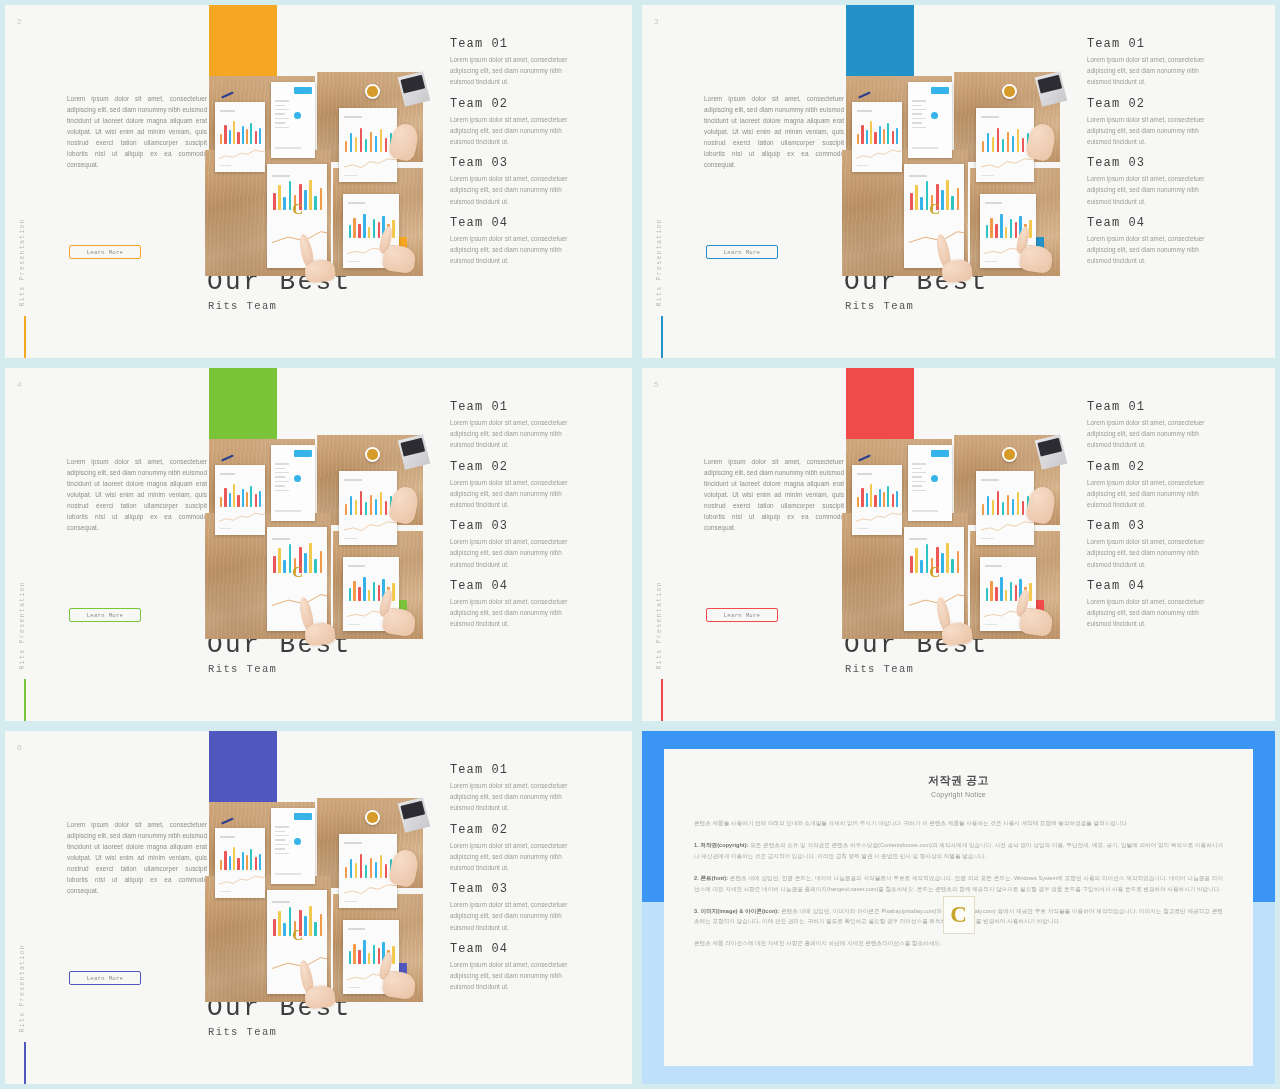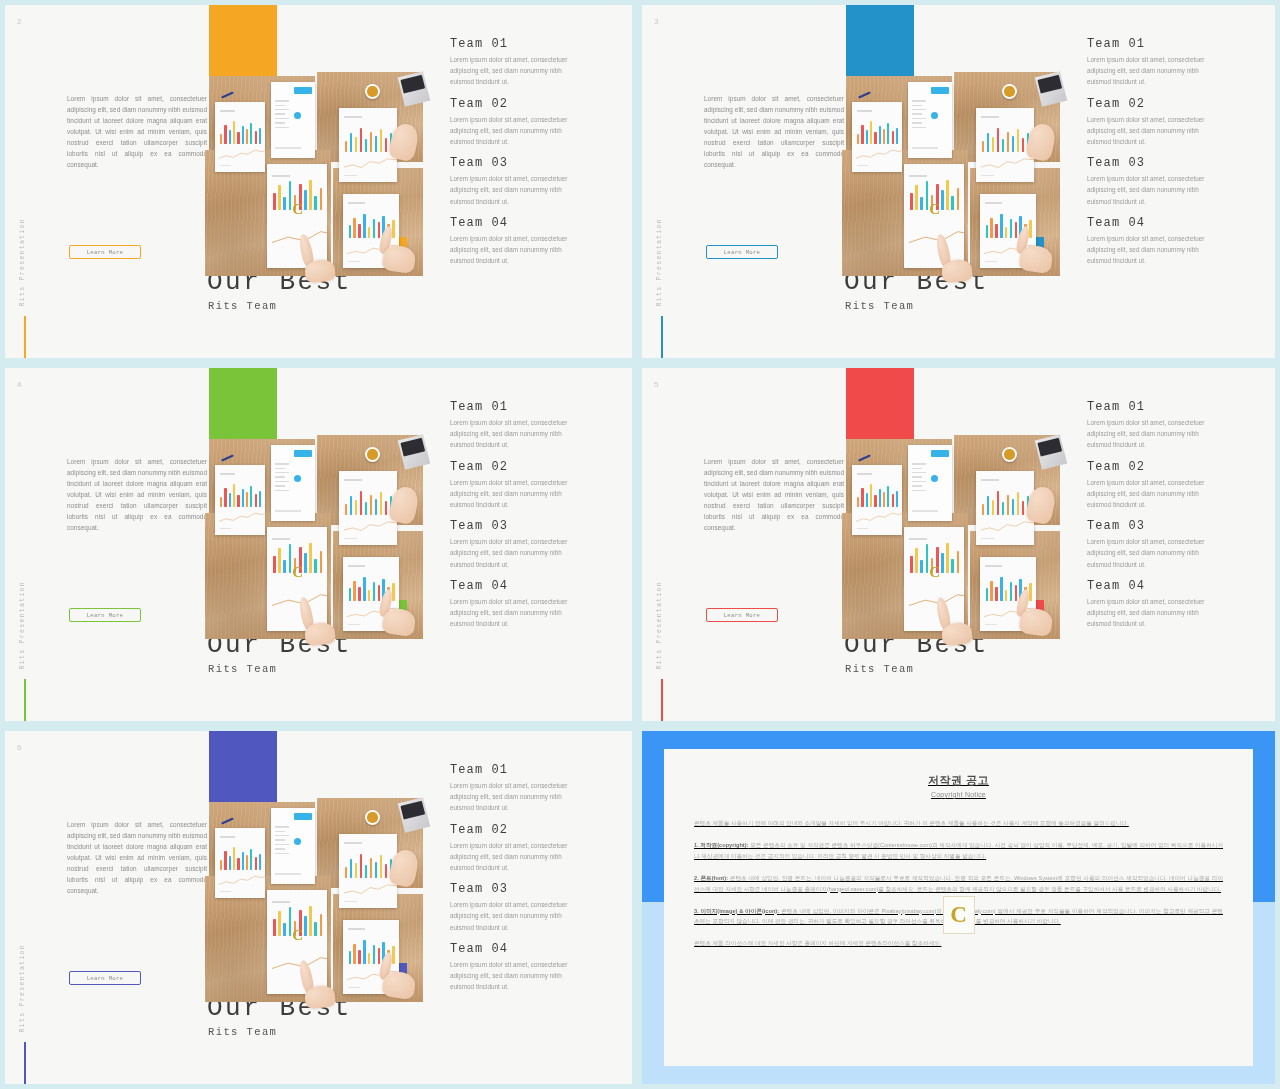--- a/index.html
+++ b/index.html
@@ -235,21 +235,20 @@
 
   
   .cslide { position: relative; background: #3b95f5; border: 5px solid #d4ebef; overflow: hidden; }
   .cslide .lower { position: absolute; left: 0; right: 0; bottom: 0; height: 182px; background: #bfe0fb; }
   .cslide .sheetbox {
     position: absolute;
     left: 22px; top: 18px; right: 22px; bottom: 18px;
     background: #f7f7f5;
     z-index: 2;
     padding: 24px 30px 4px 30px;
-    text-decoration: underline;
   }
   .c-title-kr { text-align: center; font-family: "Liberation Sans", sans-serif; font-size: 11px; font-weight: bold; color: #4b4b4b; letter-spacing: .5px; }
   .c-title-en { text-align: center; font-family: "Liberation Sans", sans-serif; font-size: 7px; color: #8c8c8c; margin-top: 3px; letter-spacing: .2px; }
   .c-body { margin-top: 20px; }
   .c-para {
     font-family: "Liberation Sans", sans-serif;
     font-size: 5.6px;
     line-height: 1.95;
     color: #a4a4a4;
     margin-bottom: 11px;

